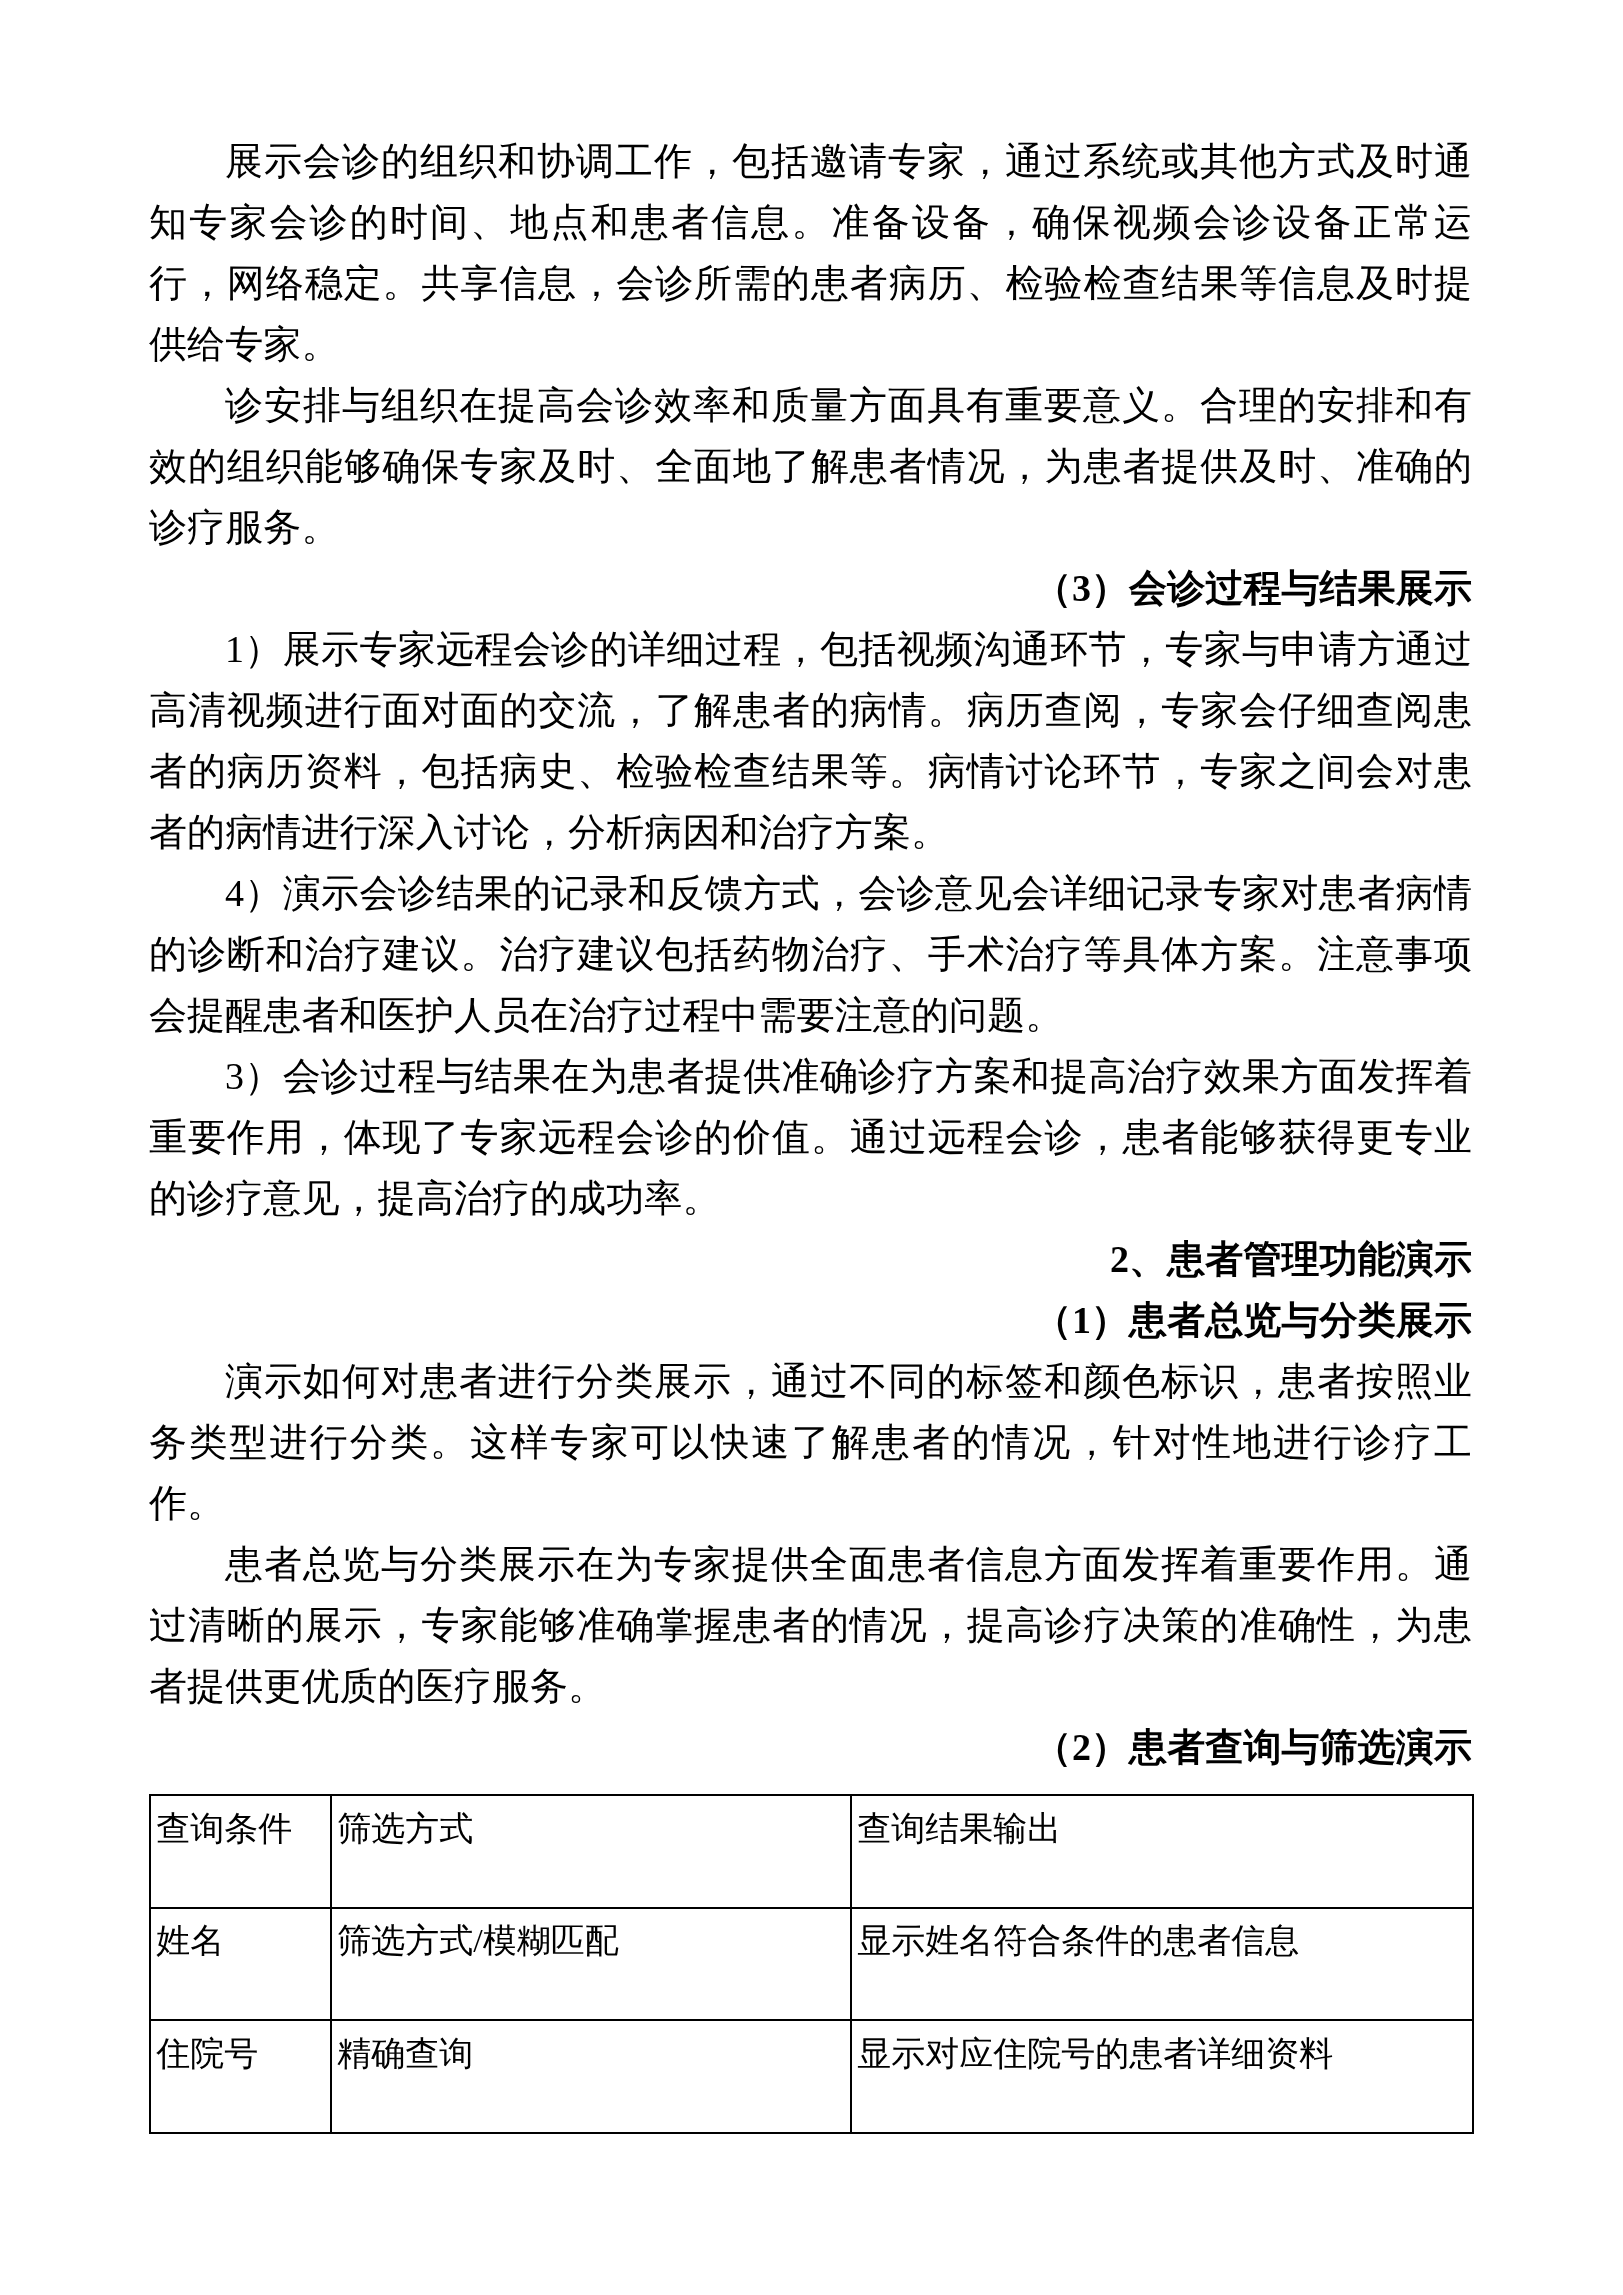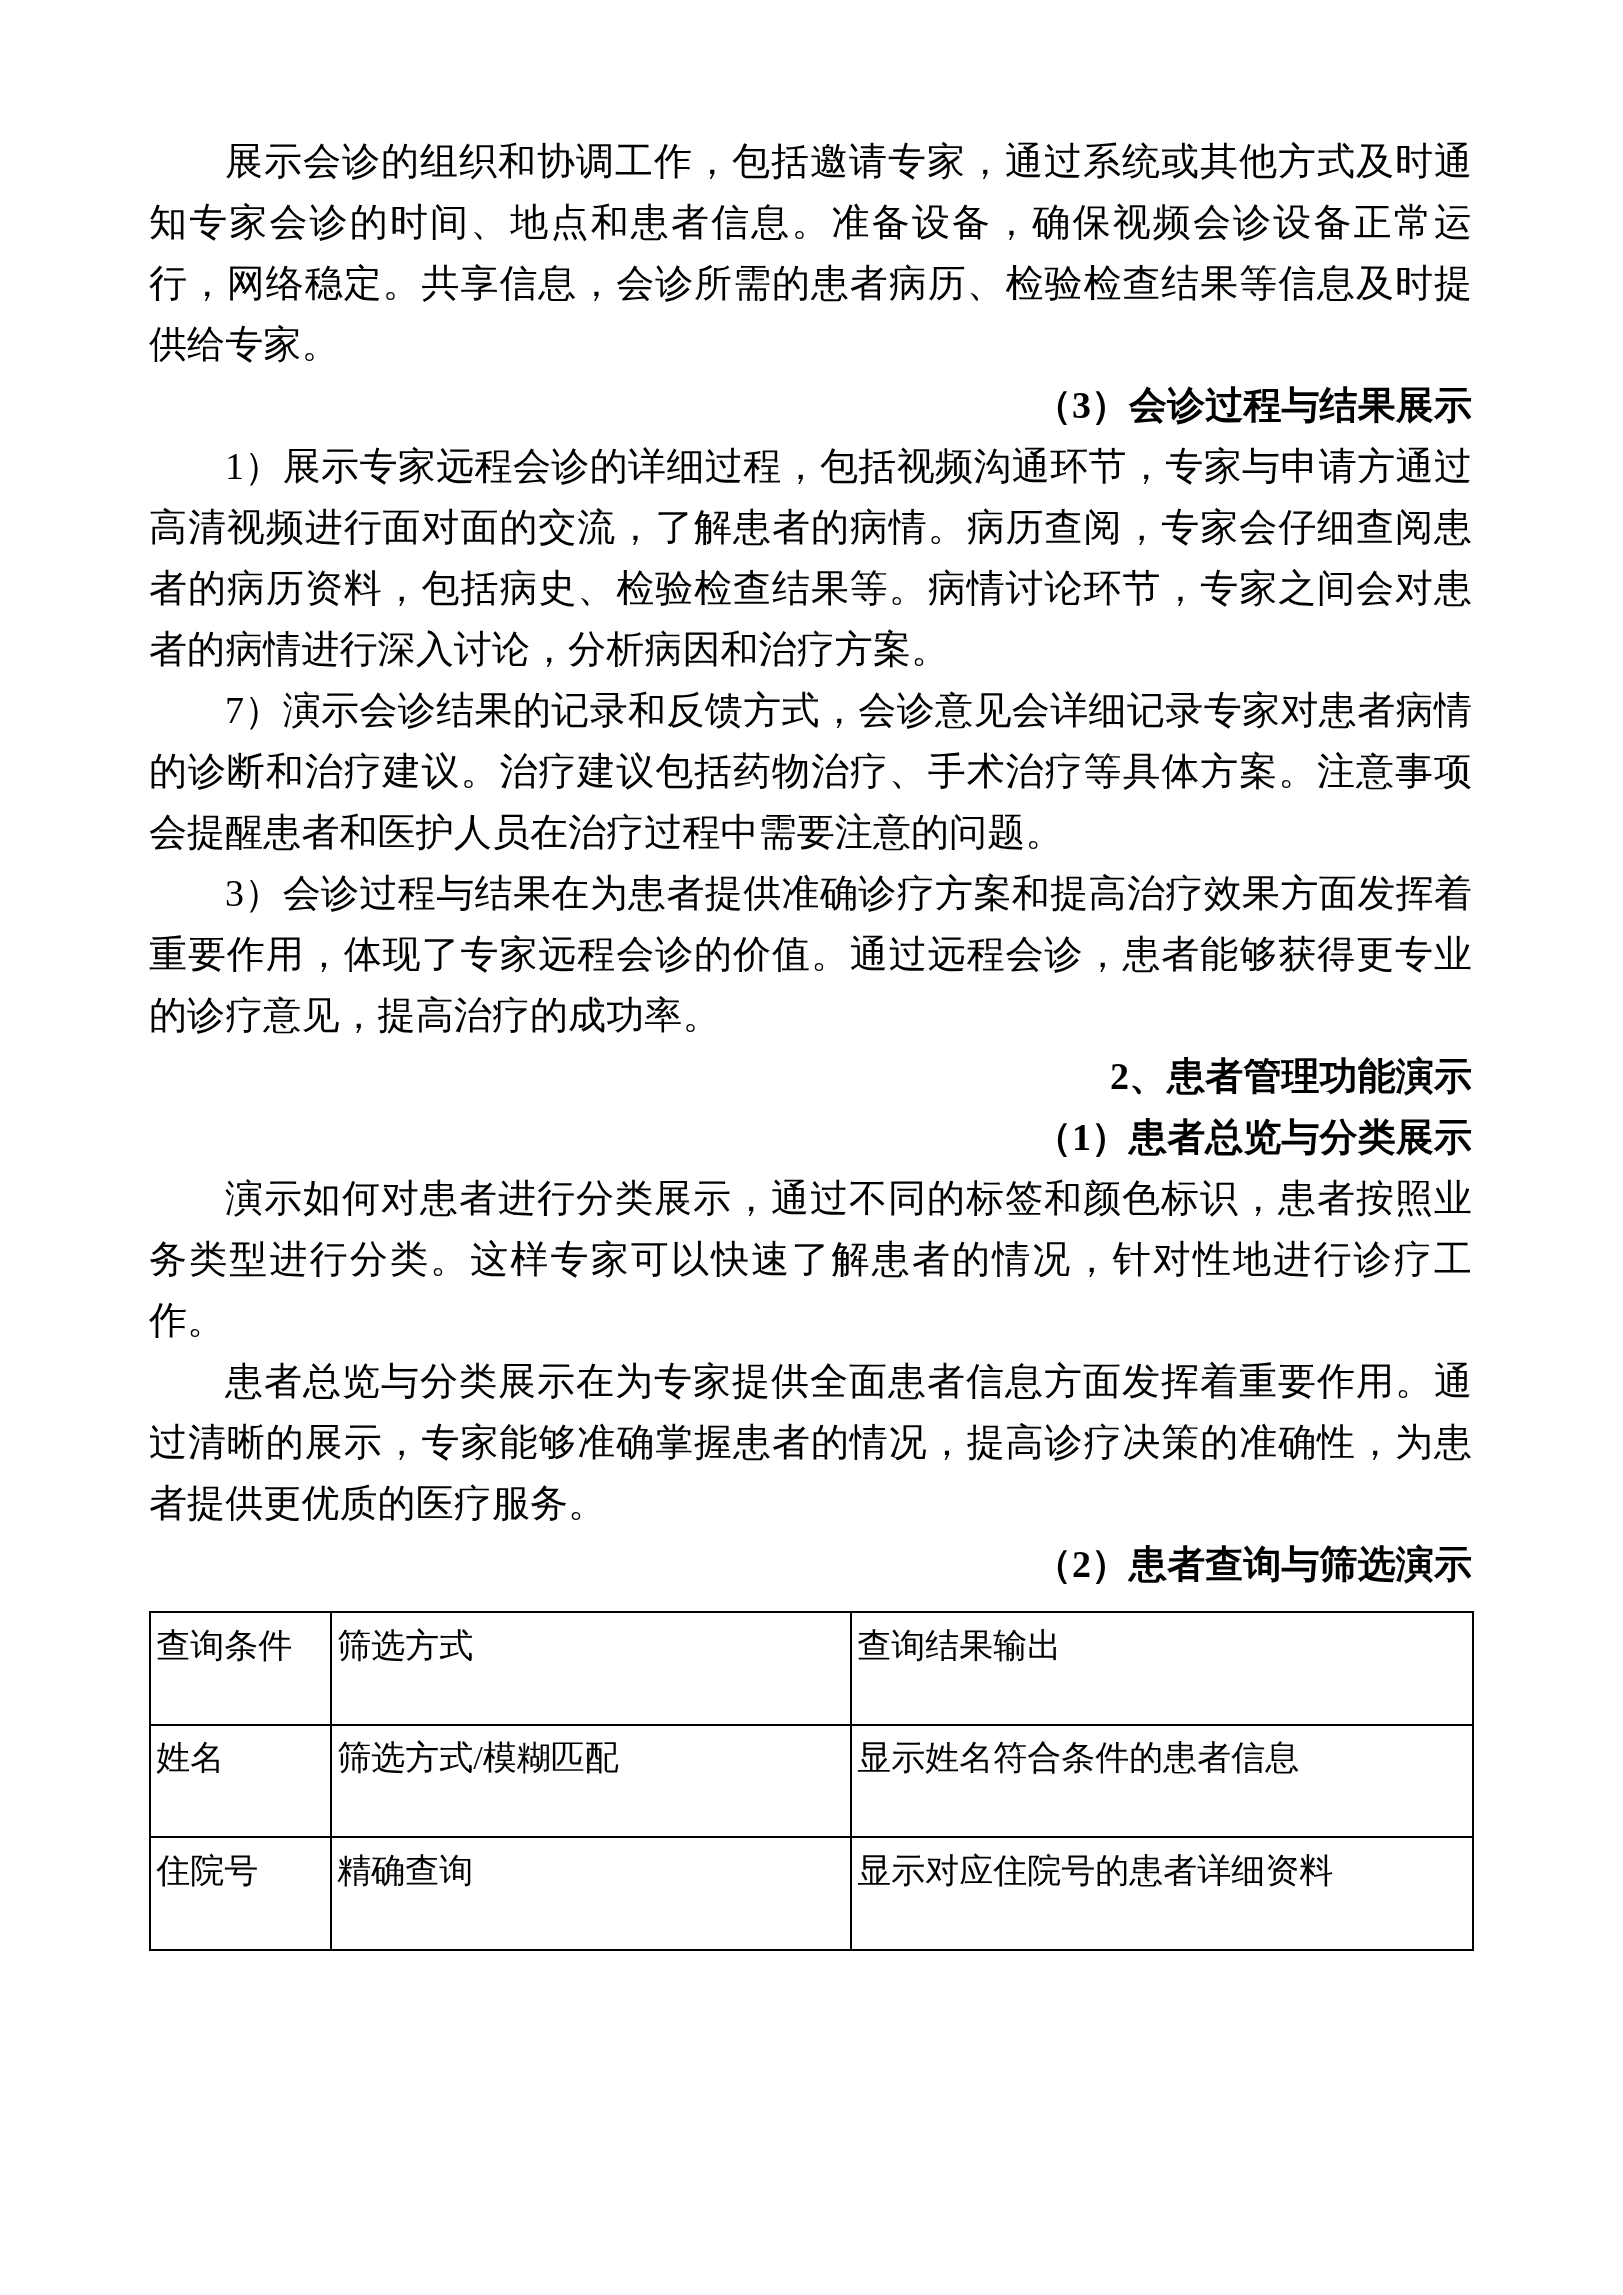--- a/index.html
+++ b/index.html
@@ -64,26 +64,27 @@
   .query-table col.c3 { width: 622px; }
 </style>
 </head>
 <body>
 
 <div class="page">
   <div class="doc-body">
 
     <p class="para">展示会诊的组织和协调工作，包括邀请专家，通过系统或其他方式及时通知专家会诊的时间、地点和患者信息。准备设备，确保视频会诊设备正常运行，网络稳定。共享信息，会诊所需的患者病历、检验检查结果等信息及时提供给专家。</p>
 
+    <p class="para">诊安排与组织在提高会诊效率和质量方面具有重要意义。合理的安排和有效的组织能够确保专家及时、全面地了解患者情况，为患者提供及时、准确的诊疗服务。</p>
 
     <p class="heading">（3）会诊过程与结果展示</p>
 
     <p class="para">1）展示专家远程会诊的详细过程，包括视频沟通环节，专家与申请方通过高清视频进行面对面的交流，了解患者的病情。病历查阅，专家会仔细查阅患者的病历资料，包括病史、检验检查结果等。病情讨论环节，专家之间会对患者的病情进行深入讨论，分析病因和治疗方案。</p>
 
-    <p class="para">7）演示会诊结果的记录和反馈方式，会诊意见会详细记录专家对患者病情的诊断和治疗建议。治疗建议包括药物治疗、手术治疗等具体方案。注意事项会提醒患者和医护人员在治疗过程中需要注意的问题。</p>
+    <p class="para">4）演示会诊结果的记录和反馈方式，会诊意见会详细记录专家对患者病情的诊断和治疗建议。治疗建议包括药物治疗、手术治疗等具体方案。注意事项会提醒患者和医护人员在治疗过程中需要注意的问题。</p>
 
     <p class="para">3）会诊过程与结果在为患者提供准确诊疗方案和提高治疗效果方面发挥着重要作用，体现了专家远程会诊的价值。通过远程会诊，患者能够获得更专业的诊疗意见，提高治疗的成功率。</p>
 
     <p class="heading">2、患者管理功能演示</p>
 
     <p class="heading">（1）患者总览与分类展示</p>
 
 
     <p class="para">演示如何对患者进行分类展示，通过不同的标签和颜色标识，患者按照业务类型进行分类。这样专家可以快速了解患者的情况，针对性地进行诊疗工作。</p>
 

